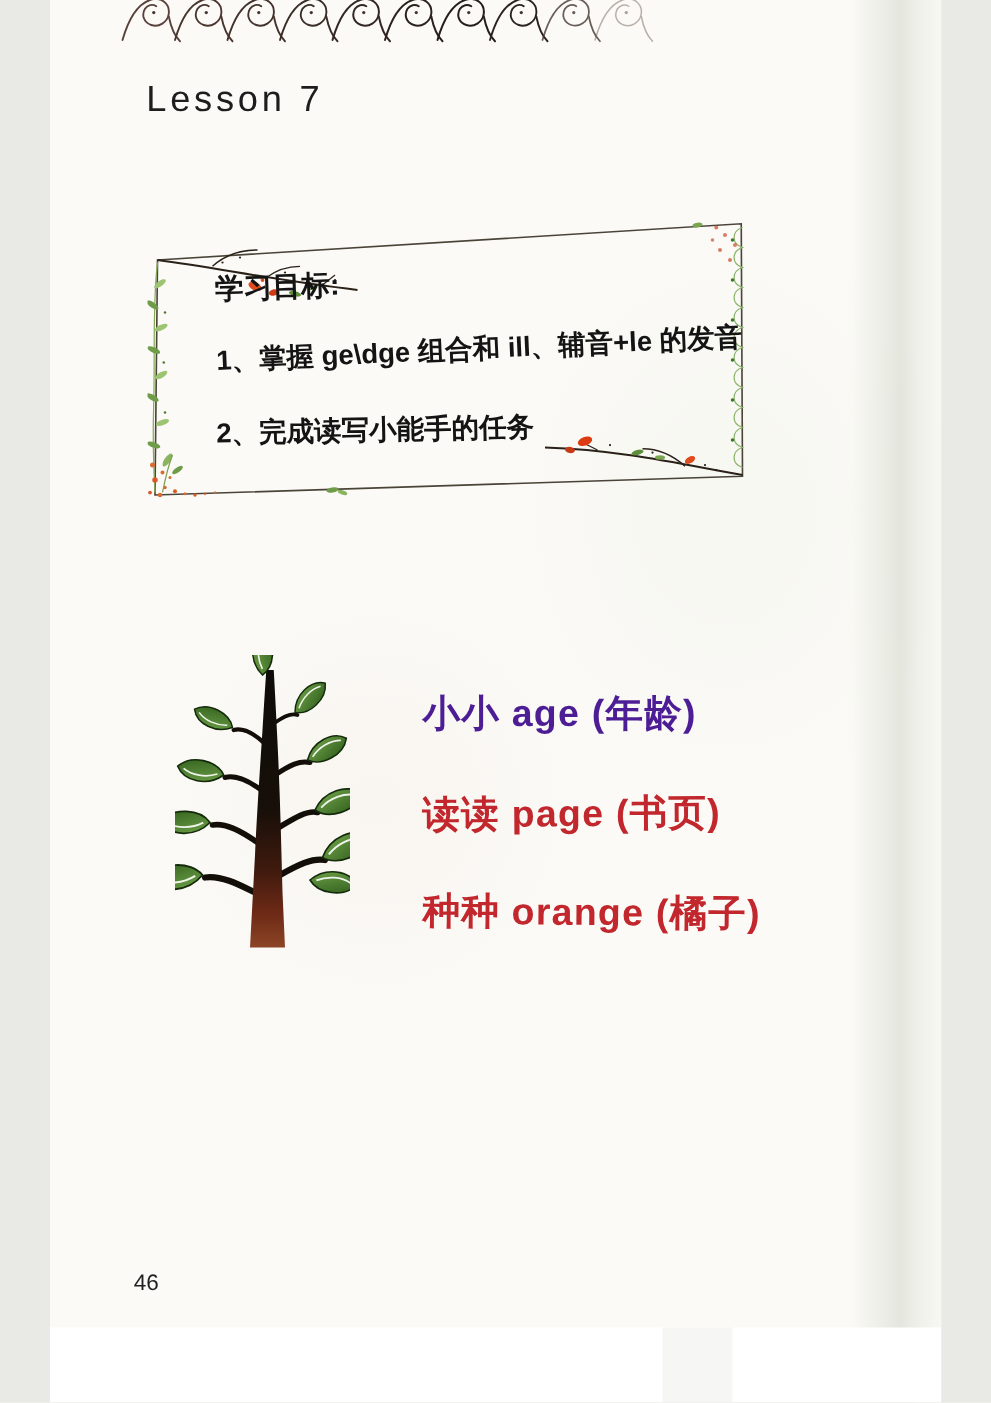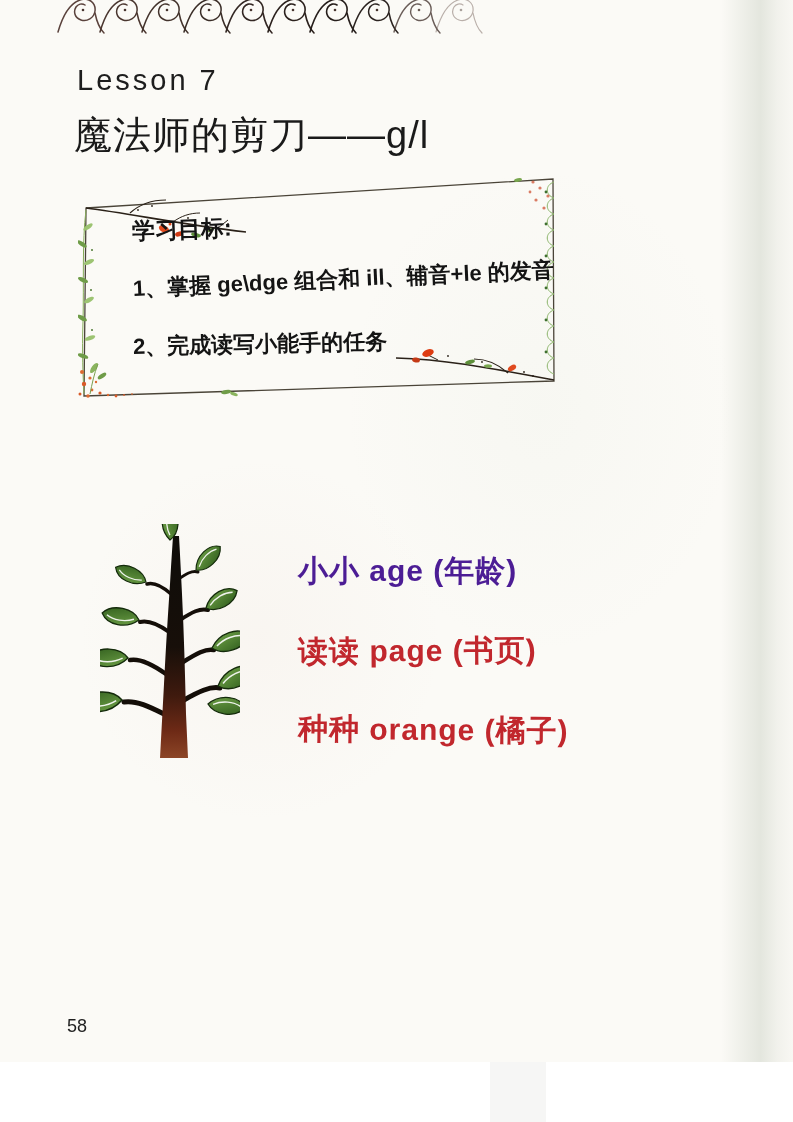--- a/index.html
+++ b/index.html
@@ -1,18 +1,18 @@
 <!DOCTYPE html>
 <html><head>
 <meta charset="utf-8">
 <style>
   html,body{margin:0;padding:0;background:#e9e9e6;}
   #page{
     position:relative;
-    width:793px;height:1122px;
+    width:713px;height:1122px;
     margin:0 auto;
     background:#fbfaf6;
     overflow:hidden;
     font-family:"Liberation Sans","DejaVu Sans",sans-serif;
     color:#222;
   }
   
   .tint{position:absolute;pointer-events:none;}
   #tint-warm{left:0;top:380px;width:520px;height:520px;
     background:radial-gradient(closest-side,rgba(220,185,170,0.07),rgba(220,185,170,0) 70%);}
@@ -68,21 +68,20 @@
     <use href="#wu" x="126" stroke="#3a2d27" stroke-width="1.5"></use>
     <use href="#wu" x="168" stroke="#332723" stroke-width="1.6"></use>
     <use href="#wu" x="210" stroke="#2b211d" stroke-width="1.6"></use>
     <use href="#wu" x="252" stroke="#261e1b" stroke-width="1.6"></use>
     <use href="#wu" x="294" stroke="#2b2320" stroke-width="1.5"></use>
     <use href="#wu" x="336" stroke="#463631" stroke-width="1.4" opacity="0.8"></use>
     <use href="#wu" x="378" stroke="#6b564e" stroke-width="1.2" opacity="0.45"></use>
   </svg>
 
   <div class="txt" id="lesson-label">Lesson 7</div>
-  <div class="txt" id="page-title">魔法师的剪刀——g/l</div>
 
   <div id="objectives-box">
     <svg width="480" height="232" viewBox="0 0 480 232">
 
       <path d="M8,36 L475,7 L476,209 L6,224 Z" fill="none" stroke="#4a4438" stroke-width="1.3"></path>
 
       <g>
         <path d="M8,38 C4,70 6,110 5,150 C4,180 5,205 6,222" fill="none" stroke="#85ab58" stroke-width="1"></path>
         <ellipse cx="10" cy="55" rx="5.5" ry="2.2" fill="#9dc472" transform="rotate(-35 10 55)"></ellipse>
         <ellipse cx="4" cy="72" rx="5.5" ry="2.2" fill="#6f9c48" transform="rotate(215 4 72)"></ellipse>
@@ -213,18 +212,18 @@
       <use href="#lf" transform="translate(108,180) rotate(15)"></use>
     </g>
   </svg>
 
   <div id="word-lines">
     <div class="word-line" id="word-line-0" style="color: #4c1d95;">小小  age (年龄)</div>
     <div class="word-line" id="word-line-1" style="color: rgb(193, 39, 45);">读读  page (书页)</div>
     <div class="word-line" id="word-line-2" style="color: rgb(193, 39, 45);">种种  orange (橘子)</div>
   </div>
 
-  <div class="txt" id="page-number">58</div>
+  <div class="txt" id="page-number">46</div>
 
   <div class="tint" id="edge-shade"></div>
   <div class="tint" id="bottom-strip"></div>
   <div class="tint" id="bottom-seam"></div>
 </div>
 
 </body></html>

